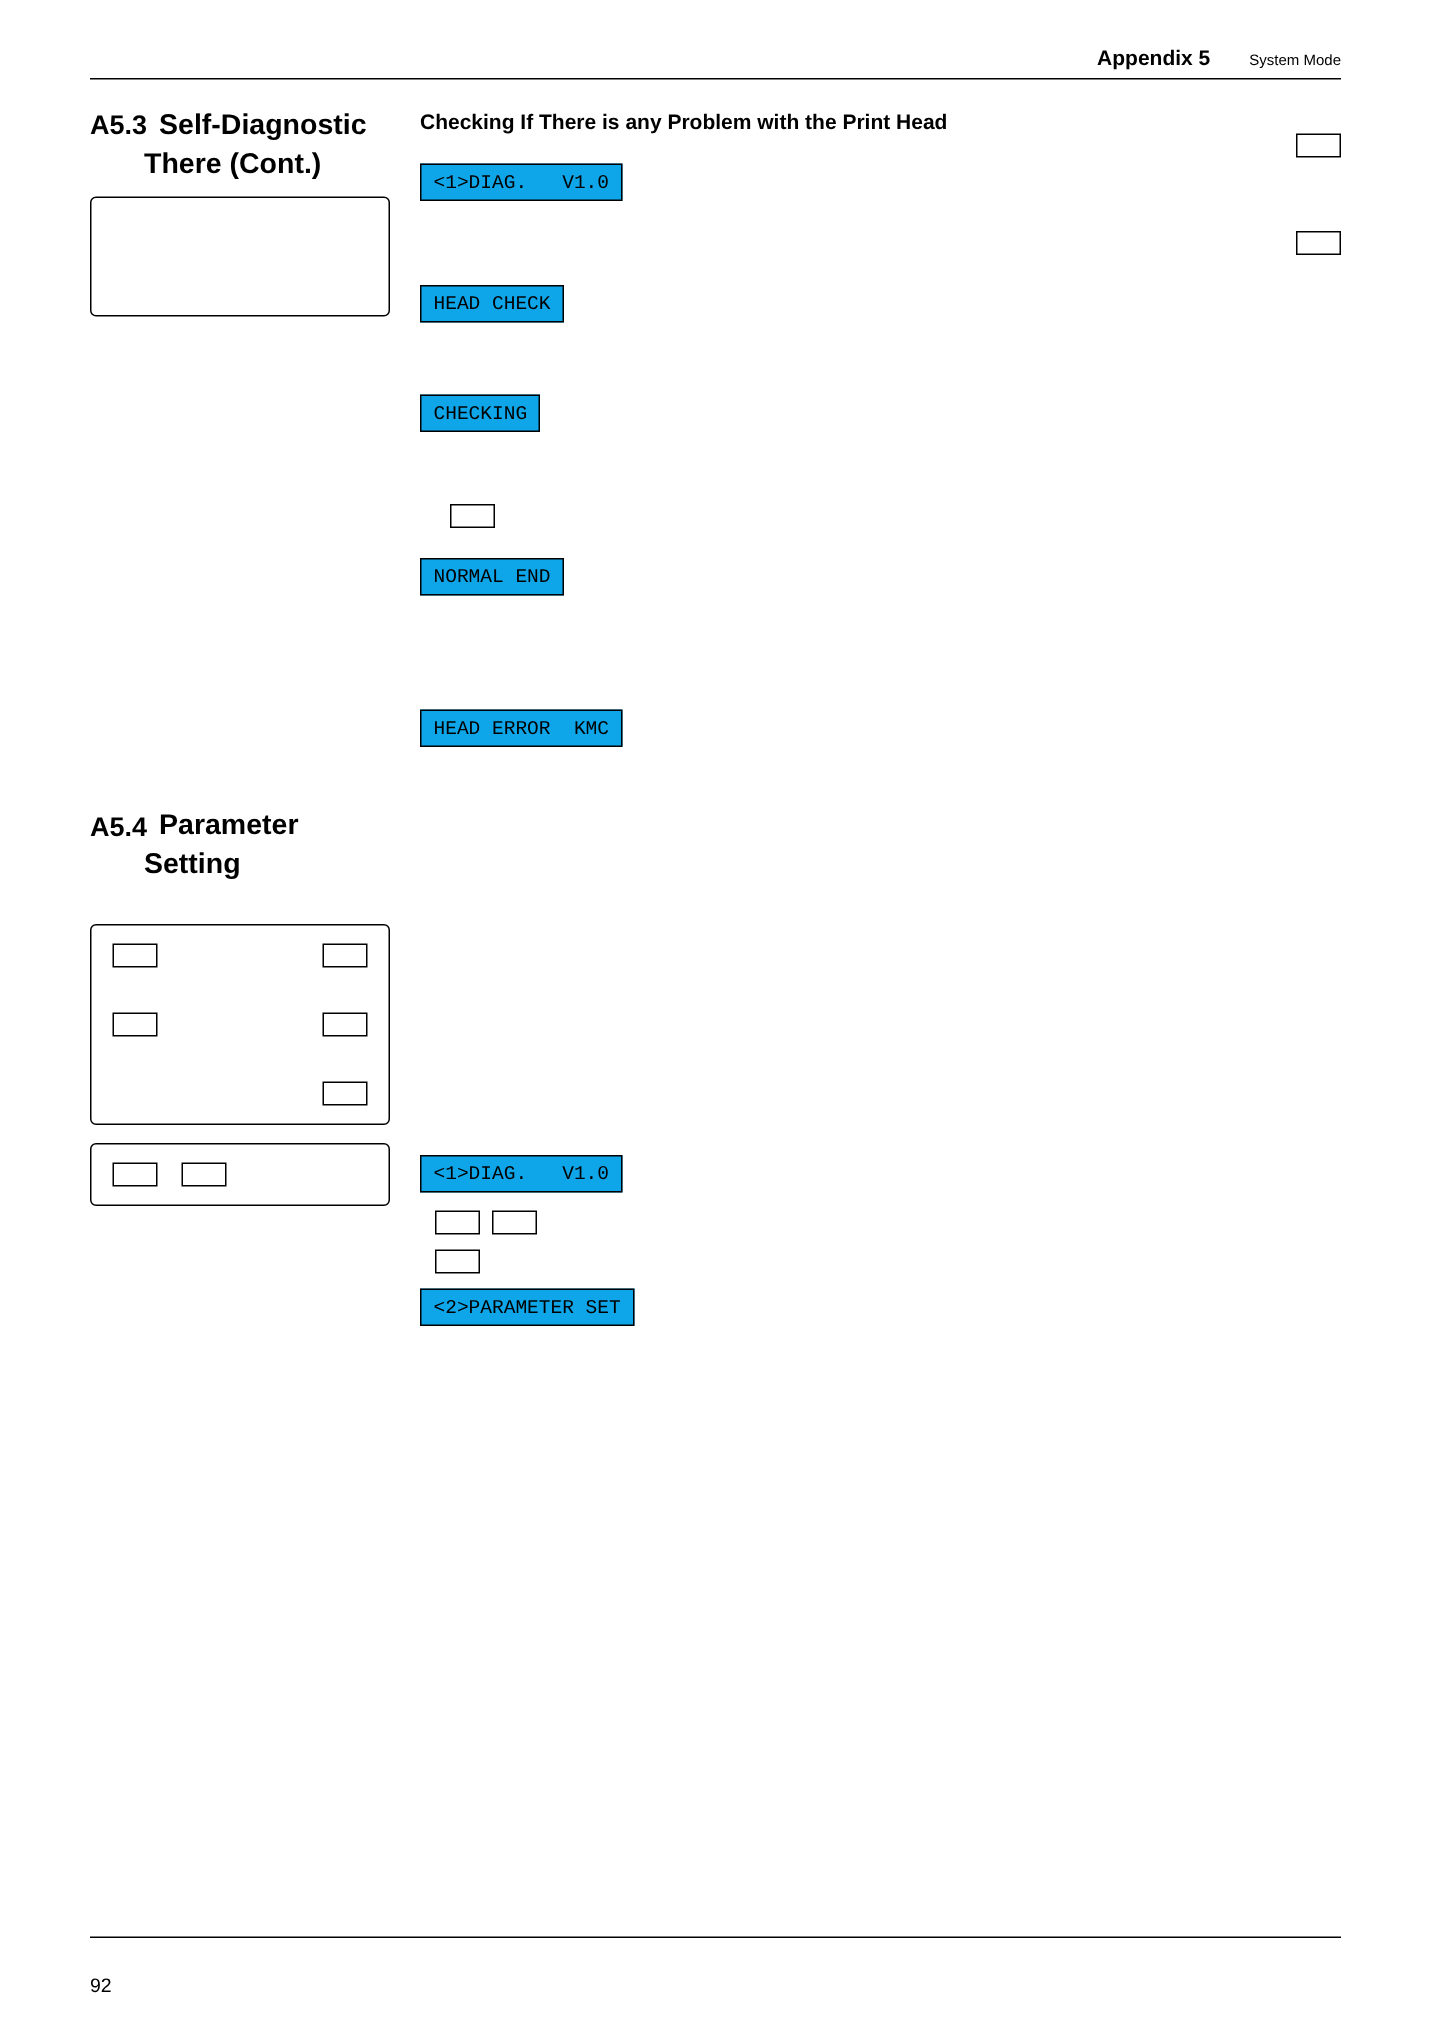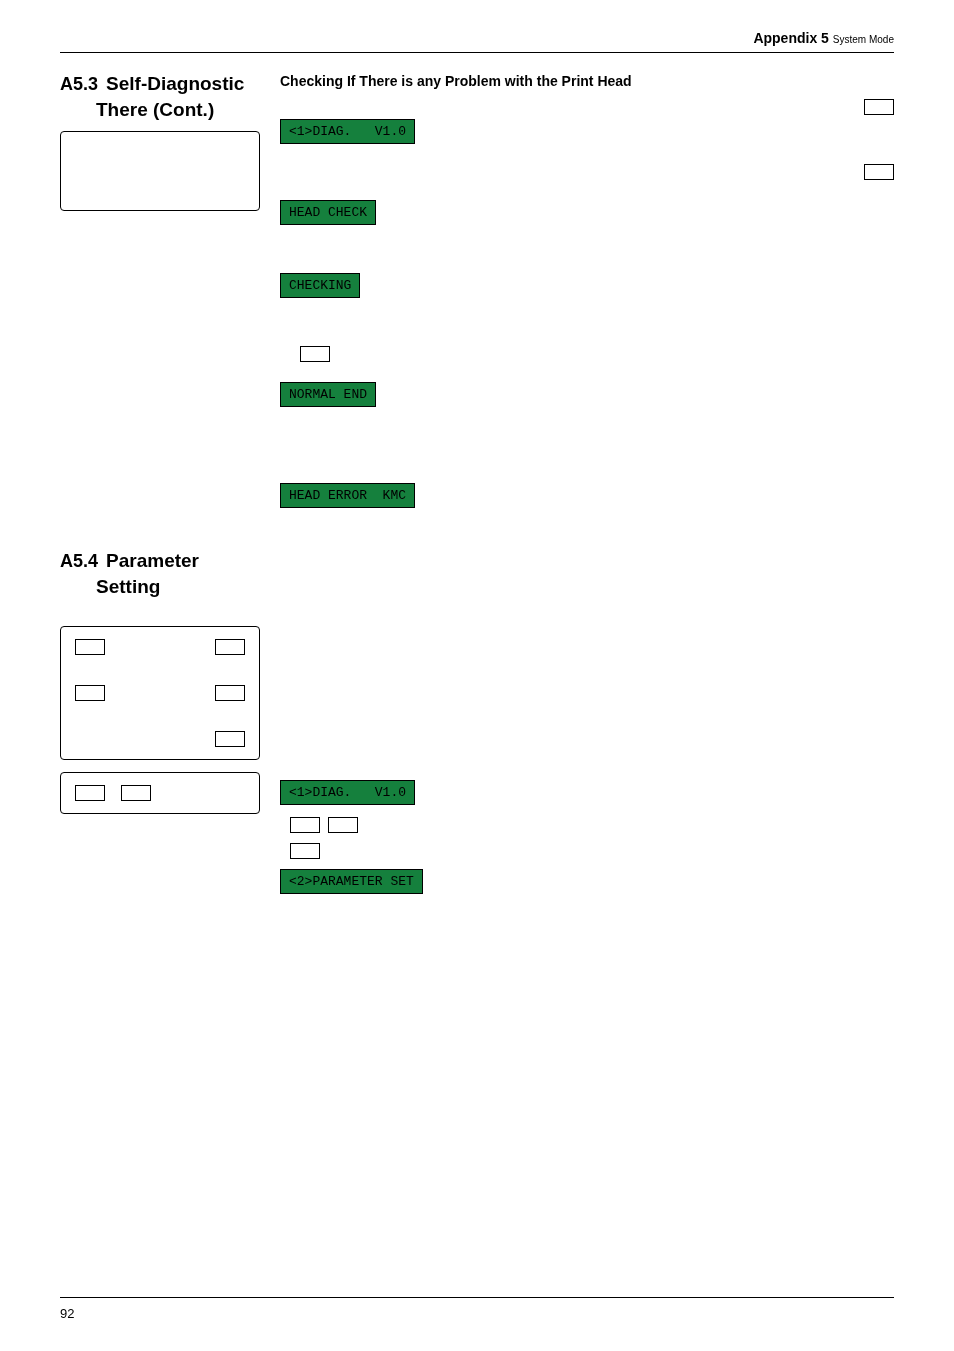--- a/index.html
+++ b/index.html
@@ -25,34 +25,34 @@
       display: flex;
       justify-content: flex-end;
       align-items: baseline;
       border-bottom: 1px solid #000;
       padding-bottom: 6px;
       margin-bottom: 20px;
     }
     .header-appendix {
       font-weight: bold;
       font-size: 14px;
-      margin-right: 4px;
+      margin-right: 26px;
     }
     .header-subtitle {
       font-size: 10px;
     }
 
     
     .footer {
       position: absolute;
-      bottom: 30px;
+      bottom: 20px;
       left: 60px;
       right: 60px;
       border-top: 1px solid #000;
-      padding-top: 8px;
+      padding-top: 24px;
       font-size: 13px;
     }
 
     
     .section-a53 {
       display: flex;
       align-items: flex-start;
       margin-bottom: 40px;
     }
     .section-label {
@@ -78,32 +78,31 @@
       margin-top: 10px;
     }
 
     
     .a53-right {
       flex: 1;
     }
     .a53-right-heading {
       font-weight: bold;
       font-size: 14px;
-      margin-bottom: 10px;
     }
 
     
     .lcd-box {
       display: inline-block;
       border: 1.5px solid #000;
       font-family: 'Courier New', Courier, monospace;
       font-size: 13px;
       padding: 4px 8px;
       white-space: pre;
-      background: #15803d;
+      background: #0ea5e9;
       margin-bottom: 2px;
     }
 
     
     .small-box {
       display: inline-block;
       width: 30px;
       height: 16px;
       border: 1.5px solid #000;
       background: #fff;

